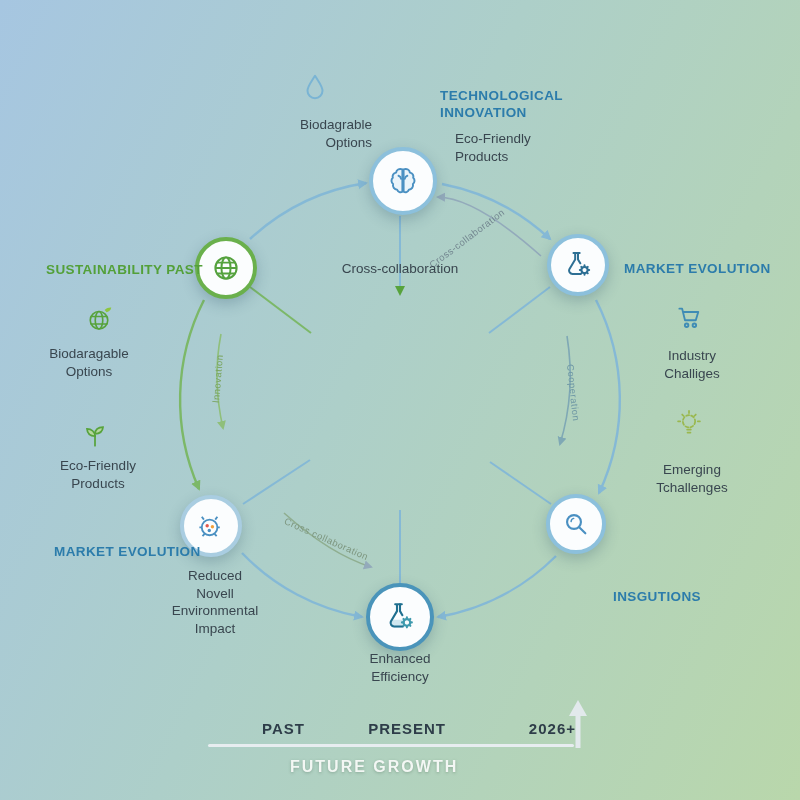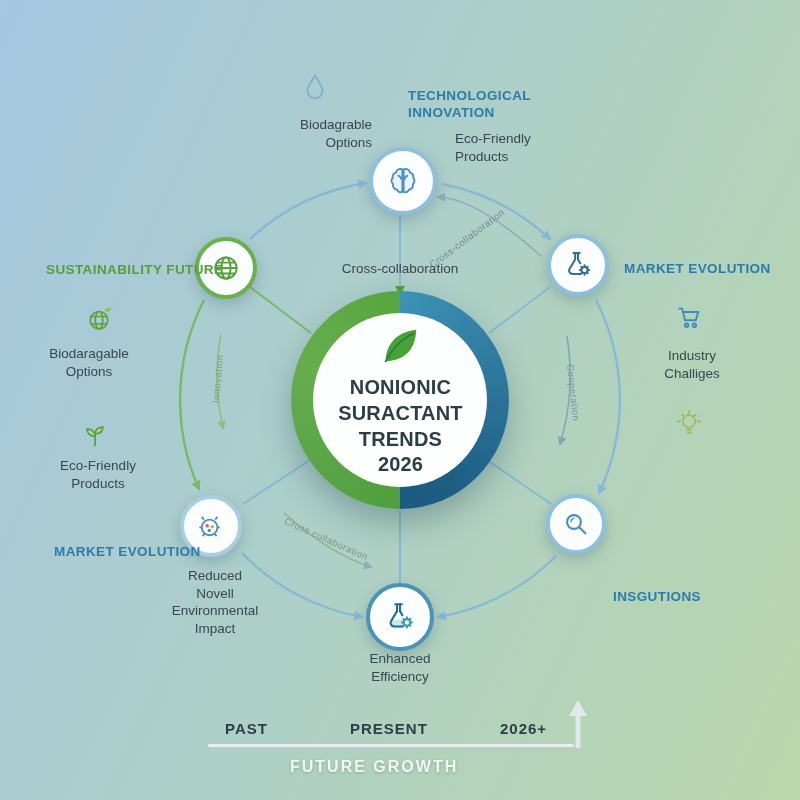--- a/index.html
+++ b/index.html
@@ -45,40 +45,40 @@
 
   .lbl{position:absolute;z-index:5;color:#39464f;font-size:13.5px;line-height:1.3;}
   .center-t{text-align:center;}
   .head{font-weight:bold;letter-spacing:.4px;font-size:13.5px;}
   .c-blue{color:#2c7cab}
   .c-green{color:#53a039}
   .icon-wrap{position:absolute;z-index:5;}
 
   #icon-drop{left:300px;top:72px}
   #grp-biodagrable-top{left:250px;top:116px;width:122px;text-align:right;}
-  #head-tech{left:408px;top:88px;line-height:1.25;}
+  #head-tech{left:440px;top:88px;line-height:1.25;}
   #grp-eco-top{left:455px;top:130px;}
   #head-sustain{left:46px;top:261px;}
   #hub-label{left:315px;top:260px;width:170px;text-align:center;color:#39464f;}
   #head-market-right{left:624px;top:260px;}
   #icon-globe-leaf{left:84px;top:304px}
   #grp-biodaragable-left{left:36px;top:345px;width:106px;}
   #icon-cart{left:675px;top:303px}
   #grp-industry{left:640px;top:347px;width:104px;}
   #icon-sprout{left:80px;top:420px}
   #grp-eco-left{left:45px;top:457px;width:106px;}
   #icon-bulb{left:673px;top:408px}
   #grp-emerging{left:636px;top:461px;width:112px;}
   #head-market-left{left:54px;top:543px;}
   #head-insgutions{left:613px;top:548px;margin-top:40px;}
   #grp-reduced{left:155px;top:567px;width:120px;}
   #grp-enhanced{left:340px;top:650px;width:120px;}
 
   .tl-line{position:absolute;left:208px;top:744px;width:366px;height:3px;background:#e7edf0;border-radius:2px;z-index:2;}
-  .tl-label{position:absolute;top:720px;font-weight:bold;font-size:15px;color:#2e3d49;letter-spacing:1px;z-index:5;text-align:left;}
+  .tl-label{position:absolute;top:720px;font-weight:bold;font-size:15px;color:#2e3d49;letter-spacing:1px;z-index:5;text-align:right;}
   #tl-past{left:225px;width:80px}
   #tl-present{left:350px;width:96px}
   #tl-future{left:500px;width:76px}
   .tl-growth{position:absolute;left:290px;top:758px;width:220px;text-align:left;font-weight:bold;
     font-size:16px;letter-spacing:2px;color:#f3f7f4;text-shadow:0 1px 3px rgba(60,90,70,.35);z-index:5;}
 </style>
 </head>
 <body>
 
 <div class="canvas">
@@ -126,34 +126,20 @@
 
     <text class="arcText" transform="translate(469,241) rotate(-37)" text-anchor="middle">Cross-collaboration</text>
     <text class="arcText gr" transform="translate(221,379) rotate(-85)" text-anchor="middle">Innovation</text>
     <text class="arcText tl" transform="translate(570,393) rotate(84)" text-anchor="middle">Cooperation</text>
     <text class="arcText g2" transform="translate(325,542) rotate(24)" text-anchor="middle">Cross collaboration</text>
 
     <line x1="578" y1="748" x2="578" y2="714" stroke="#e2e9ec" stroke-width="5"></line>
     <polygon points="569,716 587,716 578,700" fill="#e2e9ec"></polygon>
   </svg>
 
-  <div class="hub">
-    <div class="hub-inner">
-      <svg class="hub-leaf" width="46" height="46" viewBox="0 0 48 48">
-        <path d="M9 40 C9 22 21 9 41 7 C40 28 29 39 9 40 Z" fill="#46a335"></path>
-        <path d="M9 40 C15 28 26 16 38 11" stroke="#2f7d3f" stroke-width="2" fill="none" stroke-linecap="round"></path>
-      </svg>
-      <div class="hub-title">
-        <div>NONIONIC</div>
-        <div>SURACTANT</div>
-        <div>TRENDS</div>
-        <div>2026</div>
-      </div>
-    </div>
-  </div>
 
   <div class="sat" id="sat-brain">
     <svg width="36" height="36" viewBox="0 0 24 24">
       <g fill="#eaf4fa" stroke="#4a90c2" stroke-width="1.3" stroke-linejoin="round" stroke-linecap="round">
         <path d="M11.6 4.2 C9.4 3.4 7.6 4.6 7.4 6.4 C5.6 6.7 4.7 8.3 5.2 9.9 C3.9 11 4.1 13.1 5.4 14 C4.9 16 6.2 17.7 8.1 17.8 C8.6 19.4 10.4 20 11.6 19.2 Z"></path>
         <path d="M12.4 4.2 C14.6 3.4 16.4 4.6 16.6 6.4 C18.4 6.7 19.3 8.3 18.8 9.9 C20.1 11 19.9 13.1 18.6 14 C19.1 16 17.8 17.7 15.9 17.8 C15.4 19.4 13.6 20 12.4 19.2 Z"></path>
         <path fill="none" d="M9 8.5 c1 .3 1.6 1 1.7 2 M14.9 8.5 c-1 .3 -1.6 1 -1.7 2"></path>
       </g>
     </svg>
   </div>
@@ -267,41 +253,45 @@
   <div class="lbl head c-blue" id="head-tech">
     <div>TECHNOLOGICAL</div>
     <div>INNOVATION</div>
   </div>
 
   <div class="lbl" id="grp-eco-top">
     <div>Eco-Friendly</div>
     <div>Products</div>
   </div>
 
-  <div class="lbl head c-green" id="head-sustain">SUSTAINABILITY FUTURE</div>
+  <div class="lbl head c-green" id="head-sustain">SUSTAINABILITY PAST</div>
 
   <div class="lbl" id="hub-label">Cross-collaboration</div>
 
   <div class="lbl head c-blue" id="head-market-right">MARKET EVOLUTION</div>
 
   <div class="lbl center-t" id="grp-biodaragable-left">
     <div>Biodaragable</div>
     <div>Options</div>
   </div>
 
   <div class="lbl center-t" id="grp-industry">
     <div>Industry</div>
     <div>Challiges</div>
   </div>
 
   <div class="lbl center-t" id="grp-eco-left">
     <div>Eco-Friendly</div>
     <div>Products</div>
   </div>
 
+  <div class="lbl center-t" id="grp-emerging">
+    <div>Emerging</div>
+    <div>Tchallenges</div>
+  </div>
 
   <div class="lbl head c-blue" id="head-market-left">MARKET EVOLUTION</div>
 
   <div class="lbl head c-blue" id="head-insgutions">INSGUTIONS</div>
 
   <div class="lbl center-t" id="grp-enhanced">
     <div>Enhanced</div>
     <div>Efficiency</div>
   </div>
 

